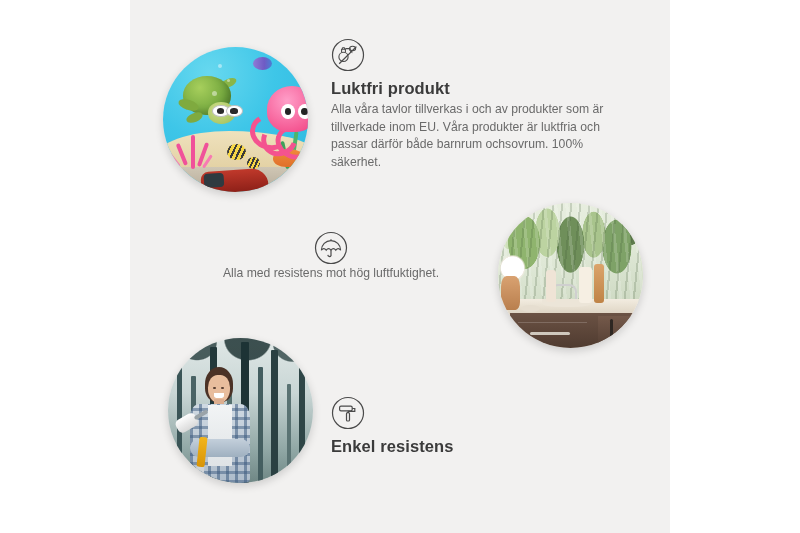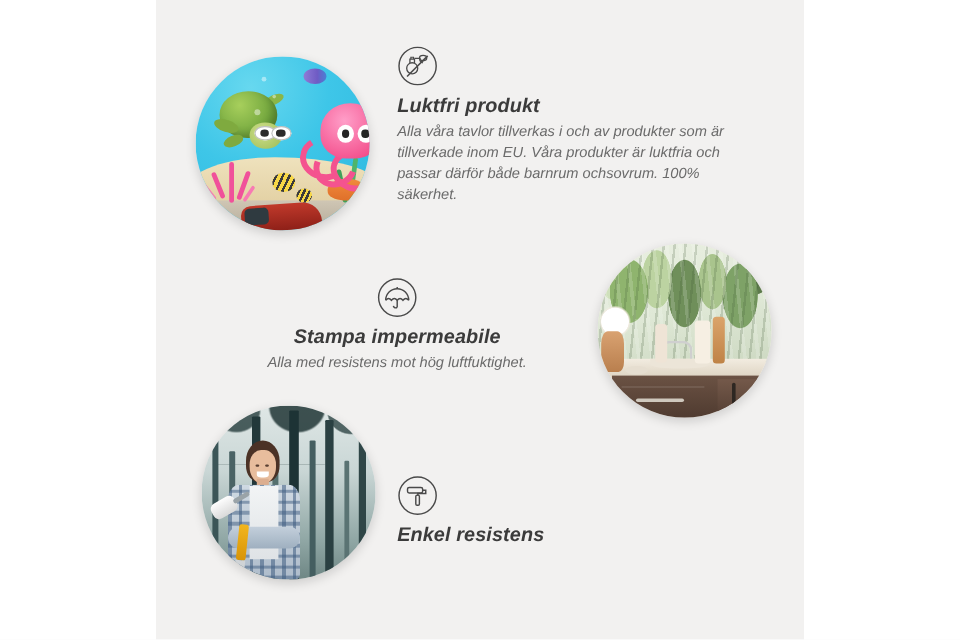--- a/index.html
+++ b/index.html
@@ -12,21 +12,20 @@
     height: 533px;
     overflow: hidden;
     font-family: "Liberation Sans", sans-serif;
   }
 
   #infographic {
     position: relative;
     width: 800px;
     height: 533px;
     background: #ffffff;
-    font-style: italic;
   }
 
   
   .panel {
     position: absolute;
     left: 130px;
     top: 0;
     width: 540px;
     height: 533px;
     background: #f2f1f0;
@@ -469,21 +468,20 @@
       <div class="icon-wrap">
         <svg viewBox="0 0 34 34" width="34" height="34">
           <circle cx="17" cy="17" r="15.5" fill="none" stroke="#4a4a4a" stroke-width="1.2"></circle>
           <path d="M7.4 19.2 a9.6 9.6 0 0 1 19.2 0" fill="none" stroke="#4a4a4a" stroke-width="1.2"></path>
           <path d="M7.4 19.2 q2.4 -3 4.8 0 q2.4 -3 4.8 0 q2.4 -3 4.8 0 q2.4 -3 4.8 0" fill="none" stroke="#4a4a4a" stroke-width="1.2"></path>
           <line x1="17" y1="19.2" x2="17" y2="25" stroke="#4a4a4a" stroke-width="1.2"></line>
           <path d="M17 25 a1.9 1.9 0 0 1 -3.2 -1.1" fill="none" stroke="#4a4a4a" stroke-width="1.2"></path>
           <line x1="17" y1="8.2" x2="17" y2="9.6" stroke="#4a4a4a" stroke-width="1.2"></line>
         </svg>
       </div>
-      <div class="feat-title">Stampa impermeabile</div>
       <div class="feat-desc">Alla med resistens mot hög luftfuktighet.</div>
     </div>
   </div>
 
   <div class="feature" id="block-mount">
 
     <div class="photo" id="photo-forest">
       <div class="scene forest-bg">
         <div class="canopy"></div>
         <div class="trees">

